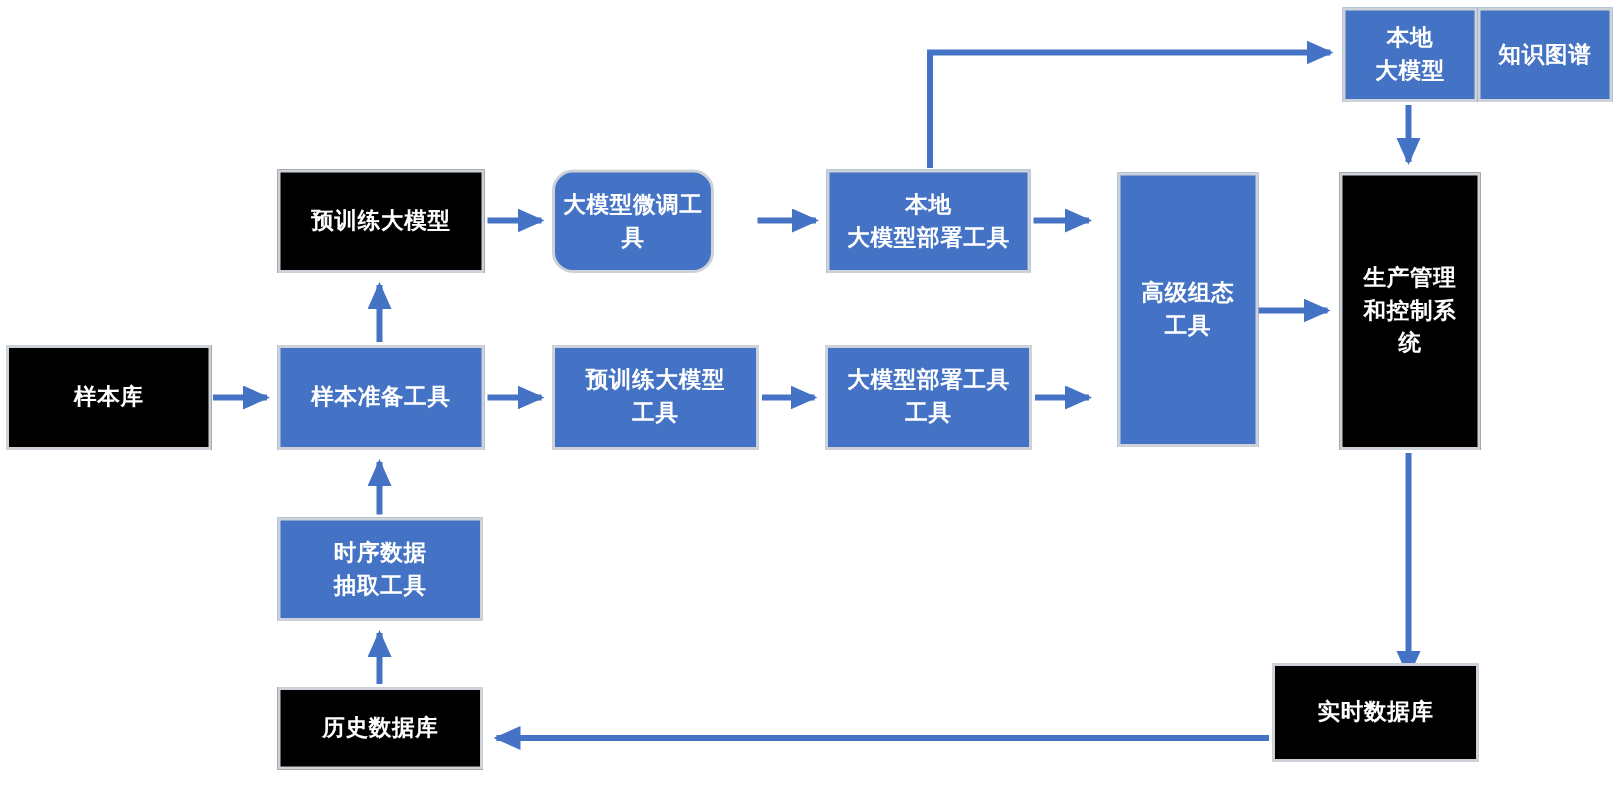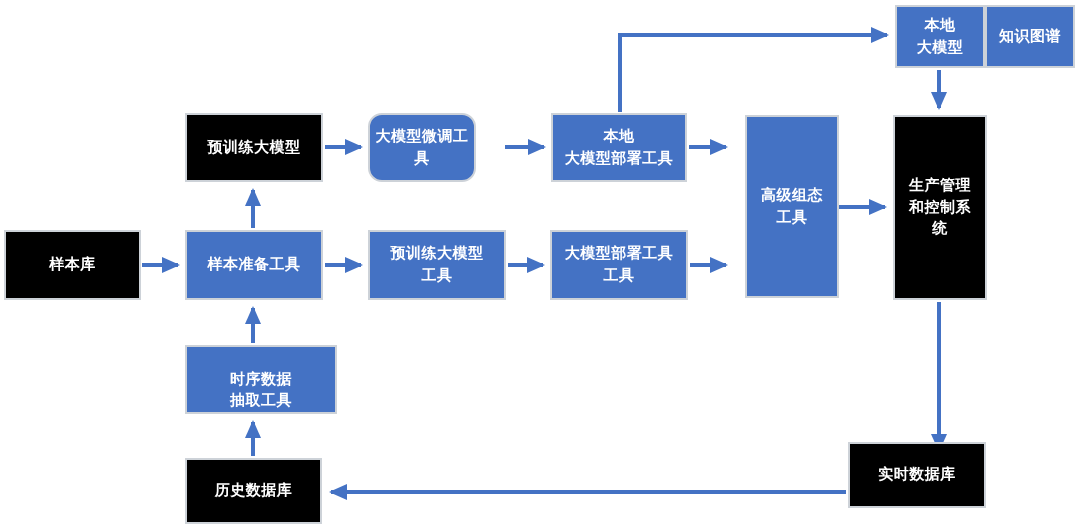--- a/index.html
+++ b/index.html
@@ -110,26 +110,26 @@
 
   <div class="node blue" style="left:895px; top:5px; width:90px; height:63px;">
     <span class="node-label">本地
 大模型</span>
   </div>
 
   <div class="node blue" style="left:985px; top:5px; width:90px; height:63px;">
     <span class="node-label">知识图谱</span>
   </div>
 
-  <div class="node blue" style="left:185px; top:345px; width:152px; height:69px;align-items:flex-end;">
+  <div class="node blue" style="left:185px; top:345px; width:137px; height:69px;">
     <span class="node-label">时序数据
 抽取工具</span>
   </div>
 
-  <div class="node green" style="left:185px; top:458px; width:137px; height:66px;">
+  <div class="node green" style="left:185px; top:458px; width:137px; height:55px;">
     <span class="node-label">历史数据库</span>
   </div>
 
   <div class="node green" style="left:848px; top:442px; width:138px; height:66px;">
     <span class="node-label">实时数据库</span>
   </div>
 
 </div>
 
 </body></html>

